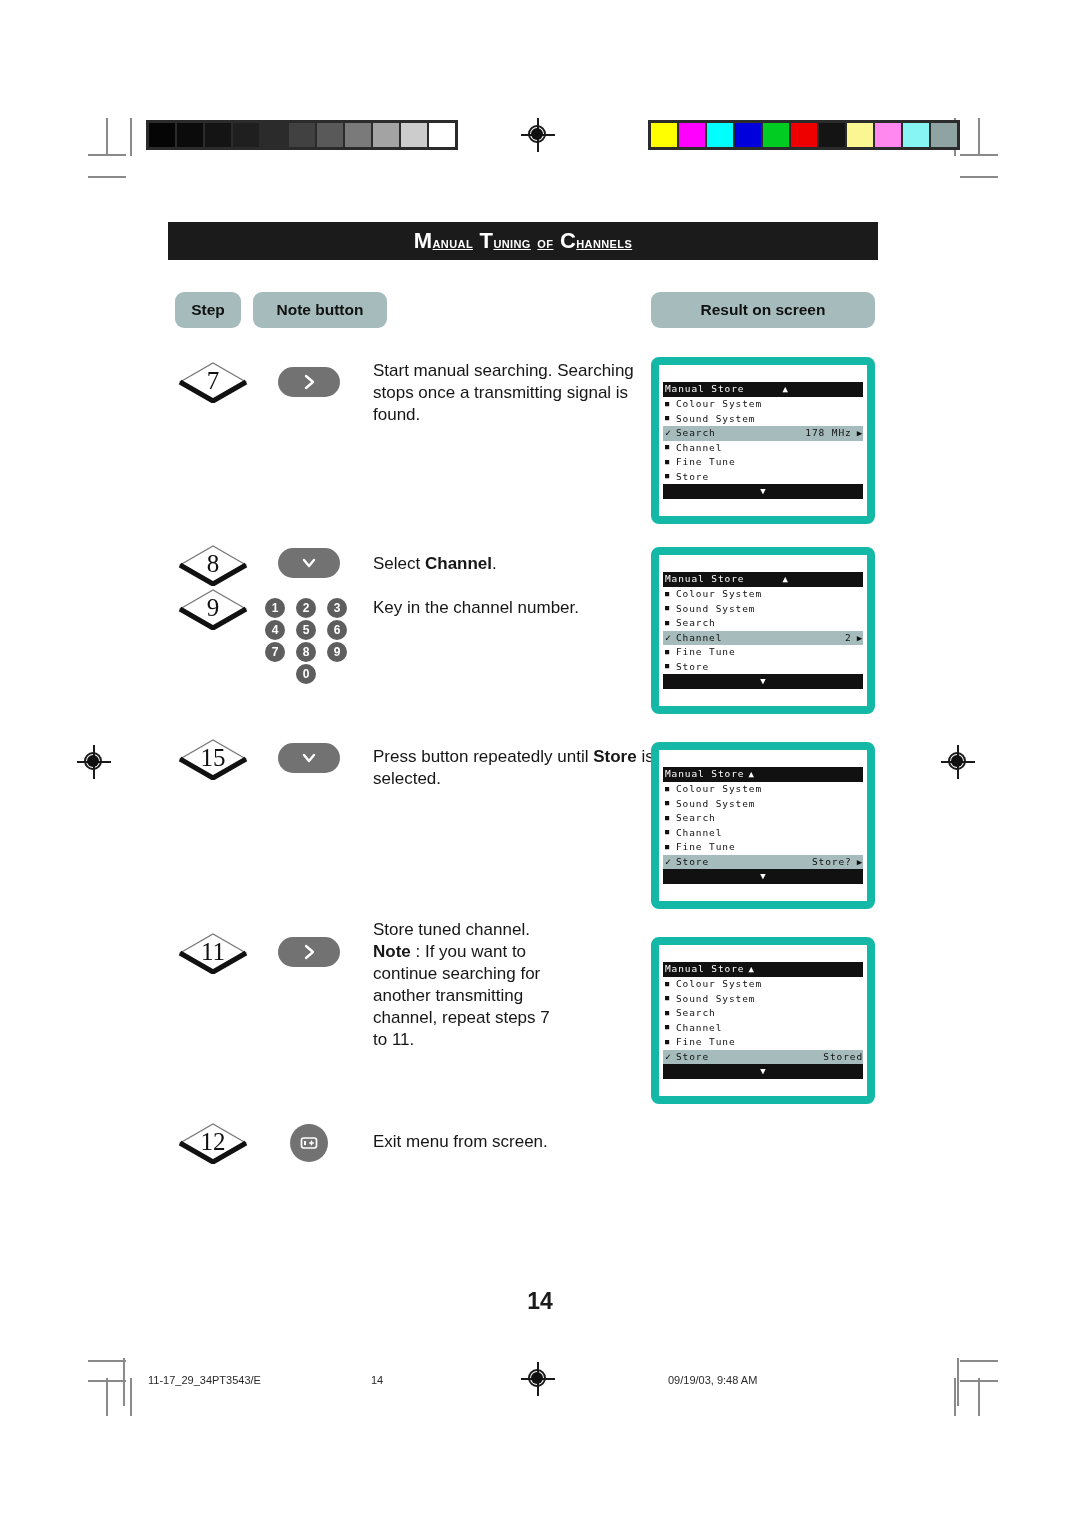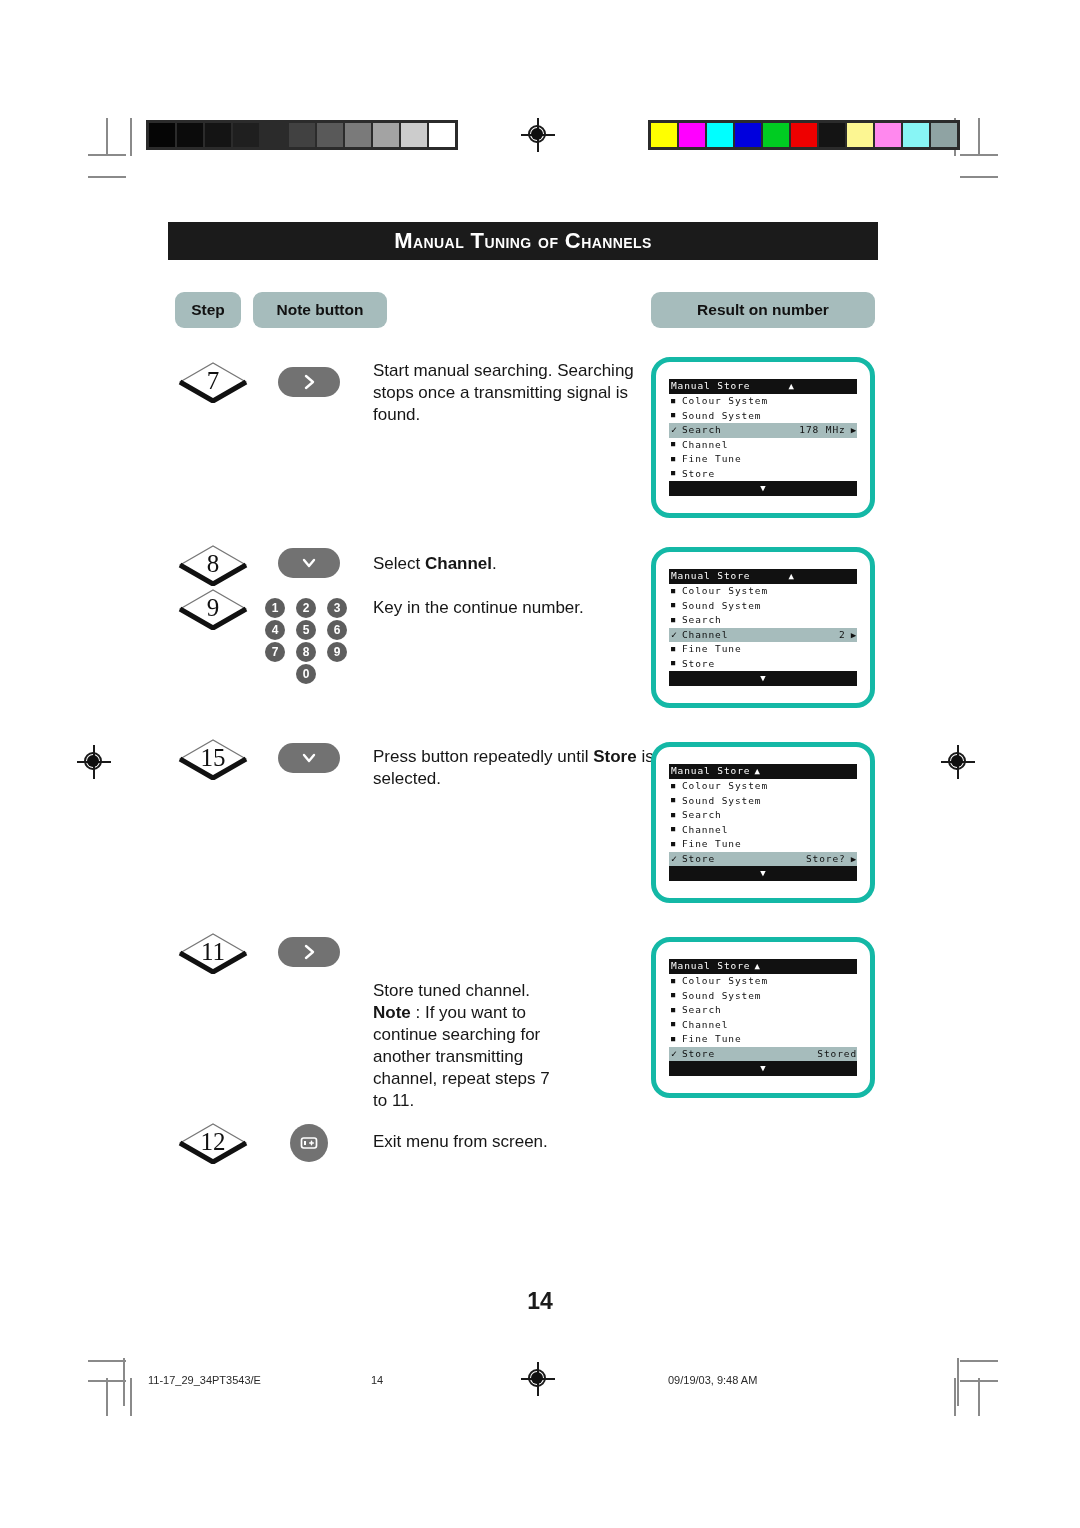--- a/index.html
+++ b/index.html
@@ -65,21 +65,21 @@
     width: 710px; height: 38px;
     background: #1b1b1b;
     color: #ffffff;
     display: flex;
     align-items: center;
     justify-content: center;
     font-weight: bold;
     font-size: 22px;
     letter-spacing: 0.4px;
   }
-  .title-bar .sc { font-size: 14px; }
+  .title-bar .sc { font-size: 11px; text-decoration: underline; }
 
   .hdr-pill {
     position: absolute;
     background: #a6bcbc;
     border-radius: 9px;
     color: #111111;
     font-weight: bold;
     font-size: 15.5px;
     display: flex;
     align-items: center;
@@ -150,24 +150,24 @@
     color: #161616;
     width: 290px;
   }
   .instr b { font-weight: bold; }
 
   
   .screen {
     position: absolute;
     width: 224px;
     background: #ffffff;
-    border: 5px solid #14b8a6;
-    border-radius: 19px;
+    border: 8px solid #14b8a6;
+    border-radius: 8px;
     box-sizing: border-box;
-    padding: 17px 13px;
+    padding: 17px 4px;
   }
   .osd { font-family: "DejaVu Sans Mono", monospace; font-size: 9.5px; line-height: 14.5px; }
   .osd .titlebar {
     background: #111111;
     color: #ffffff;
     height: 15px;
     display: flex;
     align-items: center;
     letter-spacing: 0.9px;
     padding-left: 2px;
@@ -309,21 +309,21 @@
     <span>
       <span style="font-size:22px;">M</span><span class="sc">ANUAL</span>
       <span style="font-size:22px;">T</span><span class="sc">UNING</span>
       <span class="sc">OF</span>
       <span style="font-size:22px;">C</span><span class="sc">HANNELS</span>
     </span>
   </div>
 
   <div class="hdr-pill" id="hdr-step">Step</div>
   <div class="hdr-pill" id="hdr-press">Note button</div>
-  <div class="hdr-pill" id="hdr-result">Result on number</div>
+  <div class="hdr-pill" id="hdr-result">Result on screen</div>
 
   <div class="diamond" style="left:178px;top:361px;">
     <svg class="shape" viewBox="0 0 70 42">
       <polygon points="35,40 68,21 35,2 2,21" fill="#ffffff" stroke="#777777" stroke-width="1.2"></polygon>
       <polyline points="2,21 35,40 68,21" fill="none" stroke="#111111" stroke-width="5"></polyline>
     </svg>
     <div class="num">7</div>
   </div>
   <div class="btn-pill" style="left:278px;top:367px;">
     <svg width="16" height="18" viewBox="0 0 16 18">
@@ -358,21 +358,21 @@
       <div class="key" style="left: 31px; top: 0px;">2</div>
       <div class="key" style="left: 62px; top: 0px;">3</div>
       <div class="key" style="left: 0px; top: 22px;">4</div>
       <div class="key" style="left: 31px; top: 22px;">5</div>
       <div class="key" style="left: 62px; top: 22px;">6</div>
       <div class="key" style="left: 0px; top: 44px;">7</div>
       <div class="key" style="left: 31px; top: 44px;">8</div>
       <div class="key" style="left: 62px; top: 44px;">9</div>
       <div class="key" style="left: 31px; top: 66px;">0</div>
     </div>
-  <div class="instr" style="left:373px;top:597px;">Key in the continue number.</div>
+  <div class="instr" style="left:373px;top:597px;">Key in the channel number.</div>
 
   <div class="diamond" style="left:178px;top:738px;">
     <svg class="shape" viewBox="0 0 70 42">
       <polygon points="35,40 68,21 35,2 2,21" fill="#ffffff" stroke="#777777" stroke-width="1.2"></polygon>
       <polyline points="2,21 35,40 68,21" fill="none" stroke="#111111" stroke-width="5"></polyline>
     </svg>
     <div class="num">15</div>
   </div>
   <div class="btn-pill" style="left:278px;top:743px;">
     <svg width="18" height="16" viewBox="0 0 18 16">
@@ -386,21 +386,21 @@
       <polygon points="35,40 68,21 35,2 2,21" fill="#ffffff" stroke="#777777" stroke-width="1.2"></polygon>
       <polyline points="2,21 35,40 68,21" fill="none" stroke="#111111" stroke-width="5"></polyline>
     </svg>
     <div class="num">11</div>
   </div>
   <div class="btn-pill" style="left:278px;top:937px;">
     <svg width="16" height="18" viewBox="0 0 16 18">
       <polyline points="5,3 12,9 5,15" fill="none" stroke="#ffffff" stroke-width="2.4" stroke-linecap="round" stroke-linejoin="round"></polyline>
     </svg>
   </div>
-  <div class="instr" style="left:373px;top:980px;width:180px;">Store tuned  channel.<br><b>Note</b> : If you want to continue searching for another transmitting channel, repeat steps 7 to 11.</div>
+  <div class="instr" style="left:373px;top:919px;width:180px;">Store tuned  channel.<br><b>Note</b> : If you want to continue searching for another transmitting channel, repeat steps 7 to 11.</div>
 
   <div class="diamond" style="left:178px;top:1122px;">
     <svg class="shape" viewBox="0 0 70 42">
       <polygon points="35,40 68,21 35,2 2,21" fill="#ffffff" stroke="#777777" stroke-width="1.2"></polygon>
       <polyline points="2,21 35,40 68,21" fill="none" stroke="#111111" stroke-width="5"></polyline>
     </svg>
     <div class="num">12</div>
   </div>
   <div class="btn-circle" style="left:290px;top:1124px;">
     <svg width="20" height="16" viewBox="0 0 20 16">

